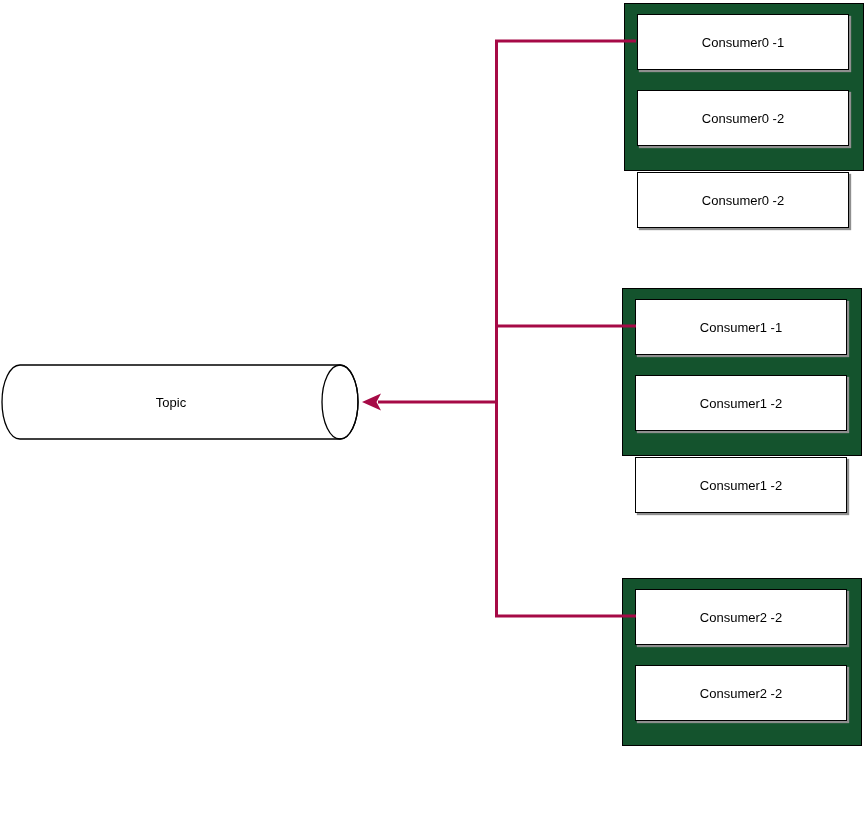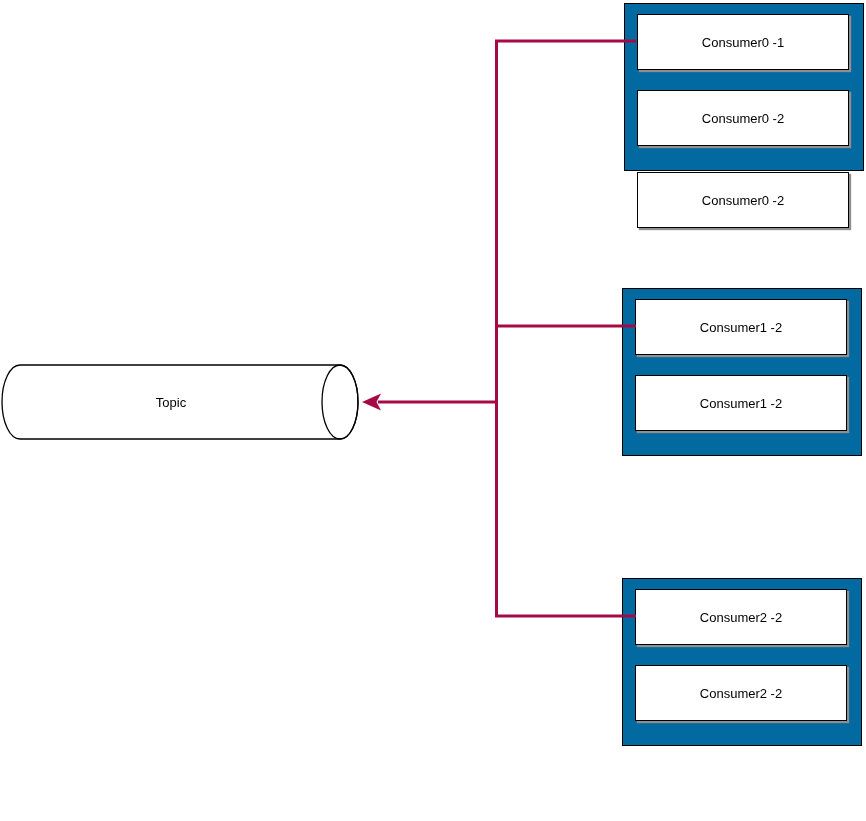--- a/index.html
+++ b/index.html
@@ -14,21 +14,21 @@
     background: #ffffff;
     font-family: "Liberation Sans", sans-serif;
     color: #000000;
     overflow: hidden;
   }
   .group {
     position: absolute;
     width: 240px;
     height: 168px;
     border: 1px solid #000000;
-    background: #0369a1;
+    background: #14532d;
     box-sizing: border-box;
   }
   .group-0 { left: 624px; top: 3px; }
   .group-1 { left: 622px; top: 288px; }
   .group-2 { left: 622px; top: 578px; }
   .consumer {
     position: absolute;
     left: 12px;
     width: 212px;
     height: 56px;
@@ -72,20 +72,23 @@
     <div class="consumer">
       <span>Consumer0 -2</span>
     </div>
     <div class="consumer">
       <span>Consumer0 -2</span>
     </div>
   </div>
 
   <div class="group group-1">
     <div class="consumer">
+      <span>Consumer1 -1</span>
+    </div>
+    <div class="consumer">
       <span>Consumer1 -2</span>
     </div>
     <div class="consumer">
       <span>Consumer1 -2</span>
     </div>
   </div>
 
   <div class="group group-2">
     <div class="consumer">
       <span>Consumer2 -2</span>

